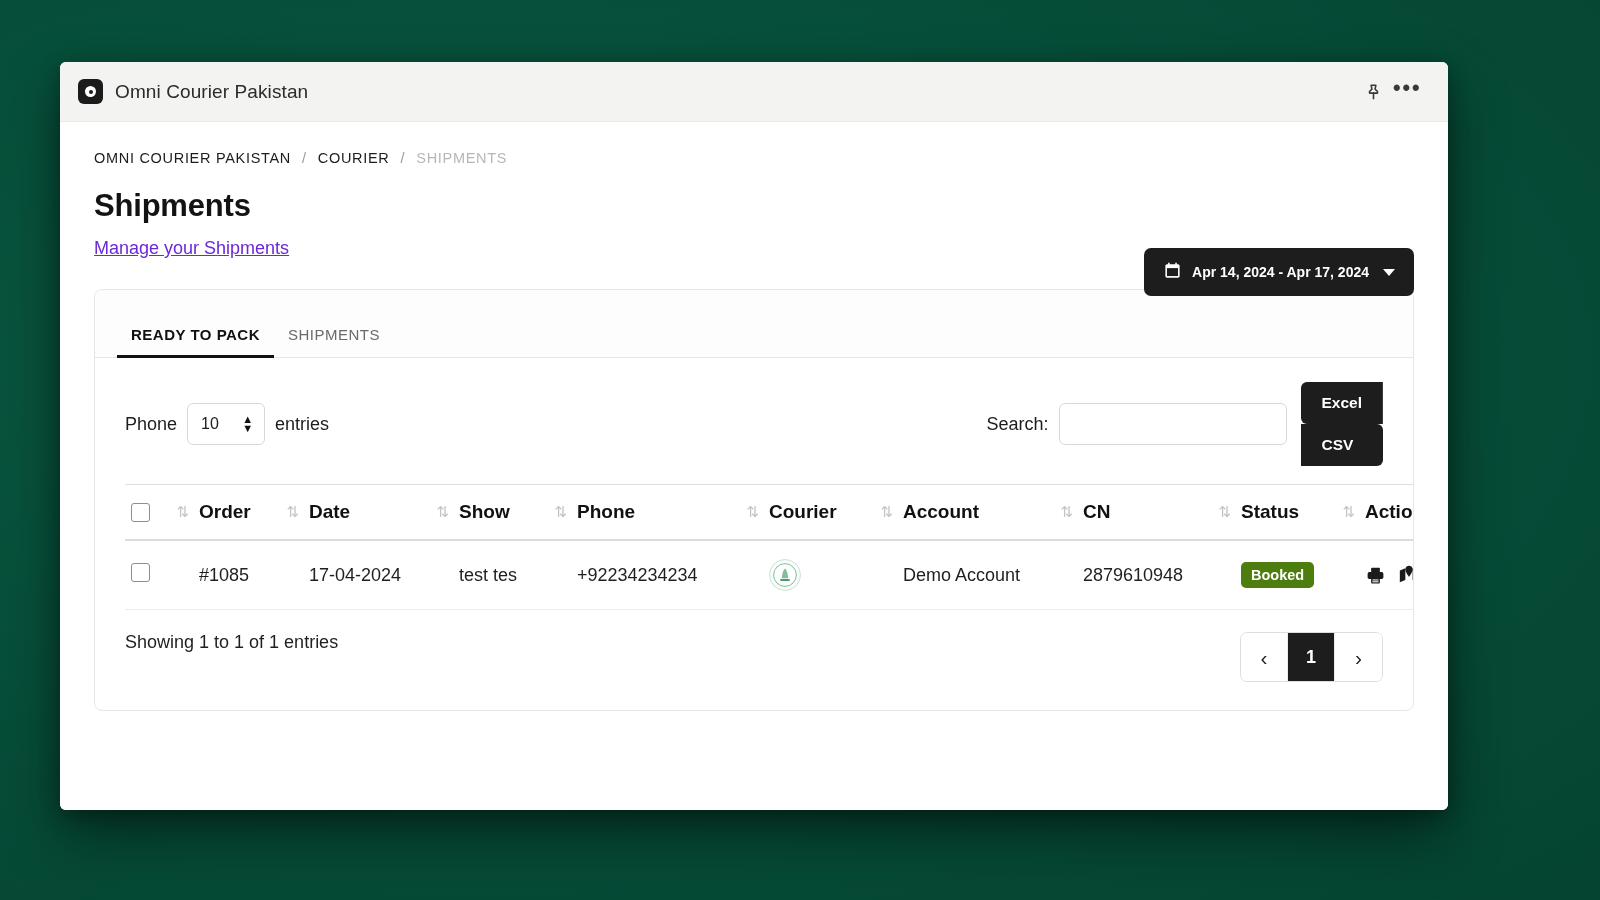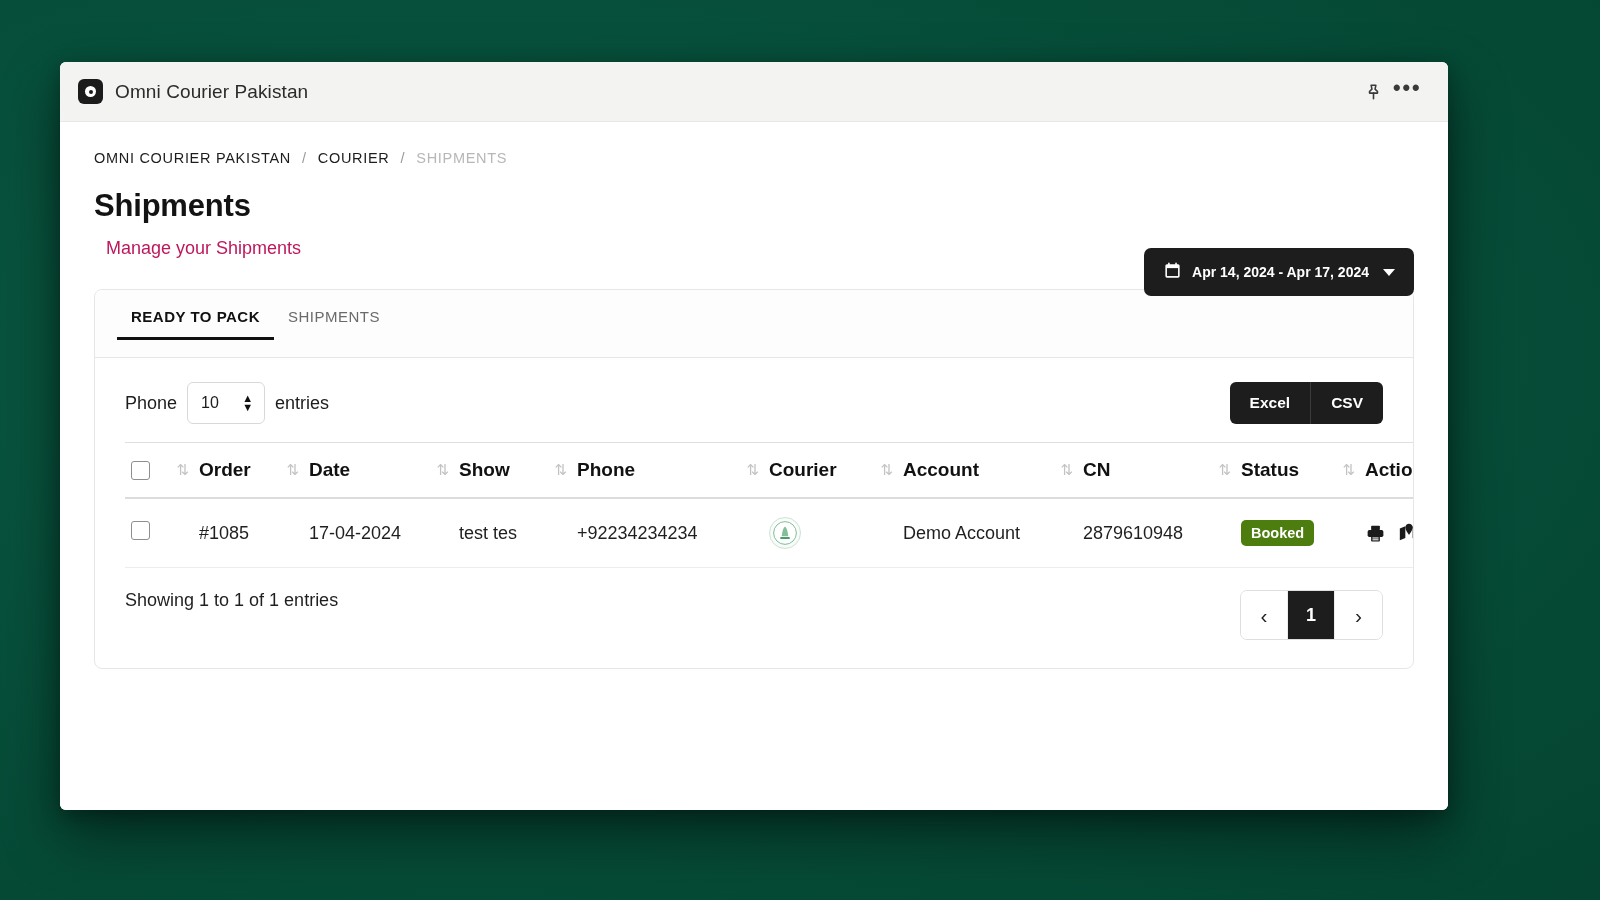--- a/index.html
+++ b/index.html
@@ -89,22 +89,23 @@
 
   .page-title {
     font-size: 31px;
     font-weight: bold;
     color: #131313;
     margin: 0 0 14px 0;
     letter-spacing: -0.2px;
   }
   .page-subtitle {
     font-size: 18px;
-    color: #be185d;
-    margin: 12px;
+    color: #6d28d9;
+    margin: 0;
+    text-decoration: underline;
   }
 
   .daterange {
     position: absolute;
     right: 34px; top: 126px;
     background: #1d1d1d;
     color: #ffffff;
     border-radius: 7px;
     height: 48px;
     display: flex;
@@ -127,21 +128,21 @@
   
   .card {
     margin-top: 30px;
     border: 1px solid #e6e6e6;
     border-radius: 8px;
     background: #fff;
     overflow: hidden;
   }
   .tabs {
     display: flex;
-    align-items: center;
+    align-items: flex-end;
     height: 68px;
     padding: 0 22px;
     border-bottom: 1px solid #e6e6e6;
     background: #fdfdfd;
   }
   .tab {
     font-size: 15px;
     letter-spacing: 0.5px;
     color: #6a6a6a;
     padding: 0 14px 14px 14px;
@@ -212,21 +213,21 @@
   .search-input {
     width: 228px; height: 42px;
     border: 1px solid #d8d8d8;
     border-radius: 6px;
     background: #fff;
     outline: none;
     padding: 0 11px;
     font-size: 15px;
     font-family: "Liberation Sans", sans-serif;
   }
-  .btn-group { display: flex; }
+  .btn-group { display: flex; flex-direction: column; }
   .btn {
     background: #1d1d1d;
     color: #fff;
     border: none;
     height: 42px;
     padding: 0 20px;
     font-size: 15.5px;
     font-weight: bold;
     font-family: "Liberation Sans", sans-serif;
     cursor: pointer;
@@ -399,20 +400,24 @@
               <span>10</span>
               <span class="spinner">
                 <span>▲</span>
                   <span>▼</span>
               </span>
             </div>
             <span>entries</span>
           </div>
 
           <div class="controls-right">
+            <div class="search-wrap">
+              <span>Search:</span>
+              <input class="search-input" type="text" value="" style="">
+            </div>
             <div class="btn-group">
               <button class="btn">
                 <span>Excel</span>
               </button>
               <button class="btn">
                 <span>CSV</span>
               </button>
             </div>
           </div>
         </div>

